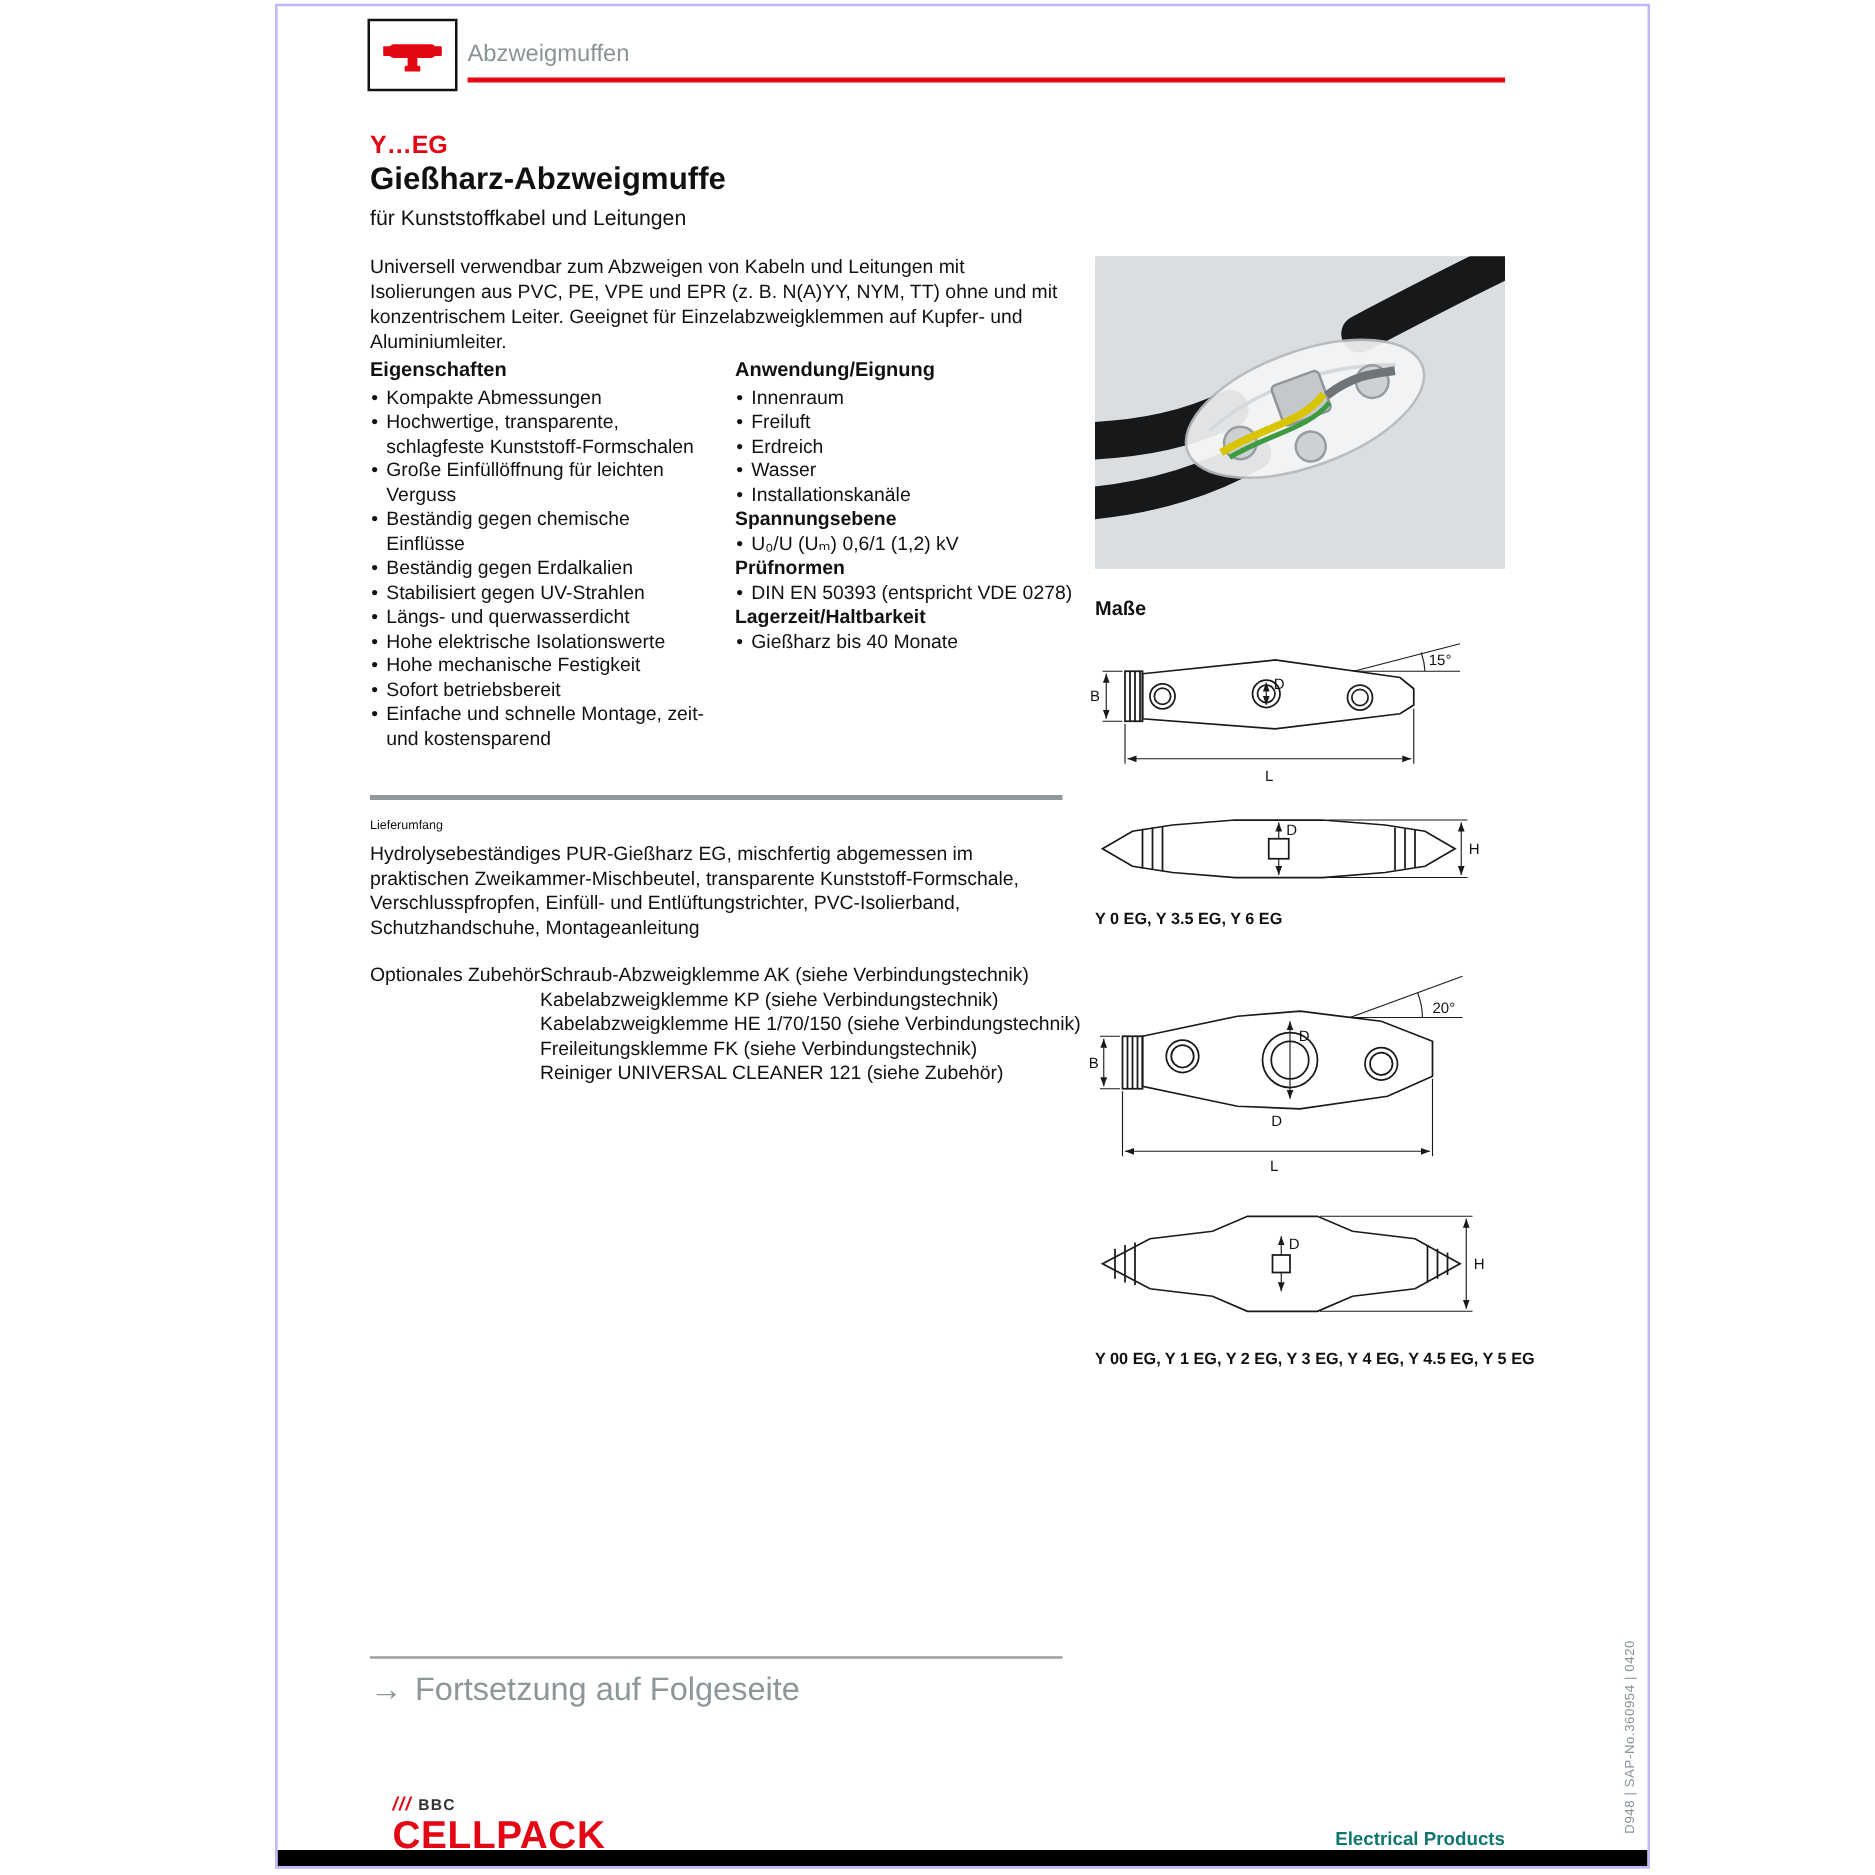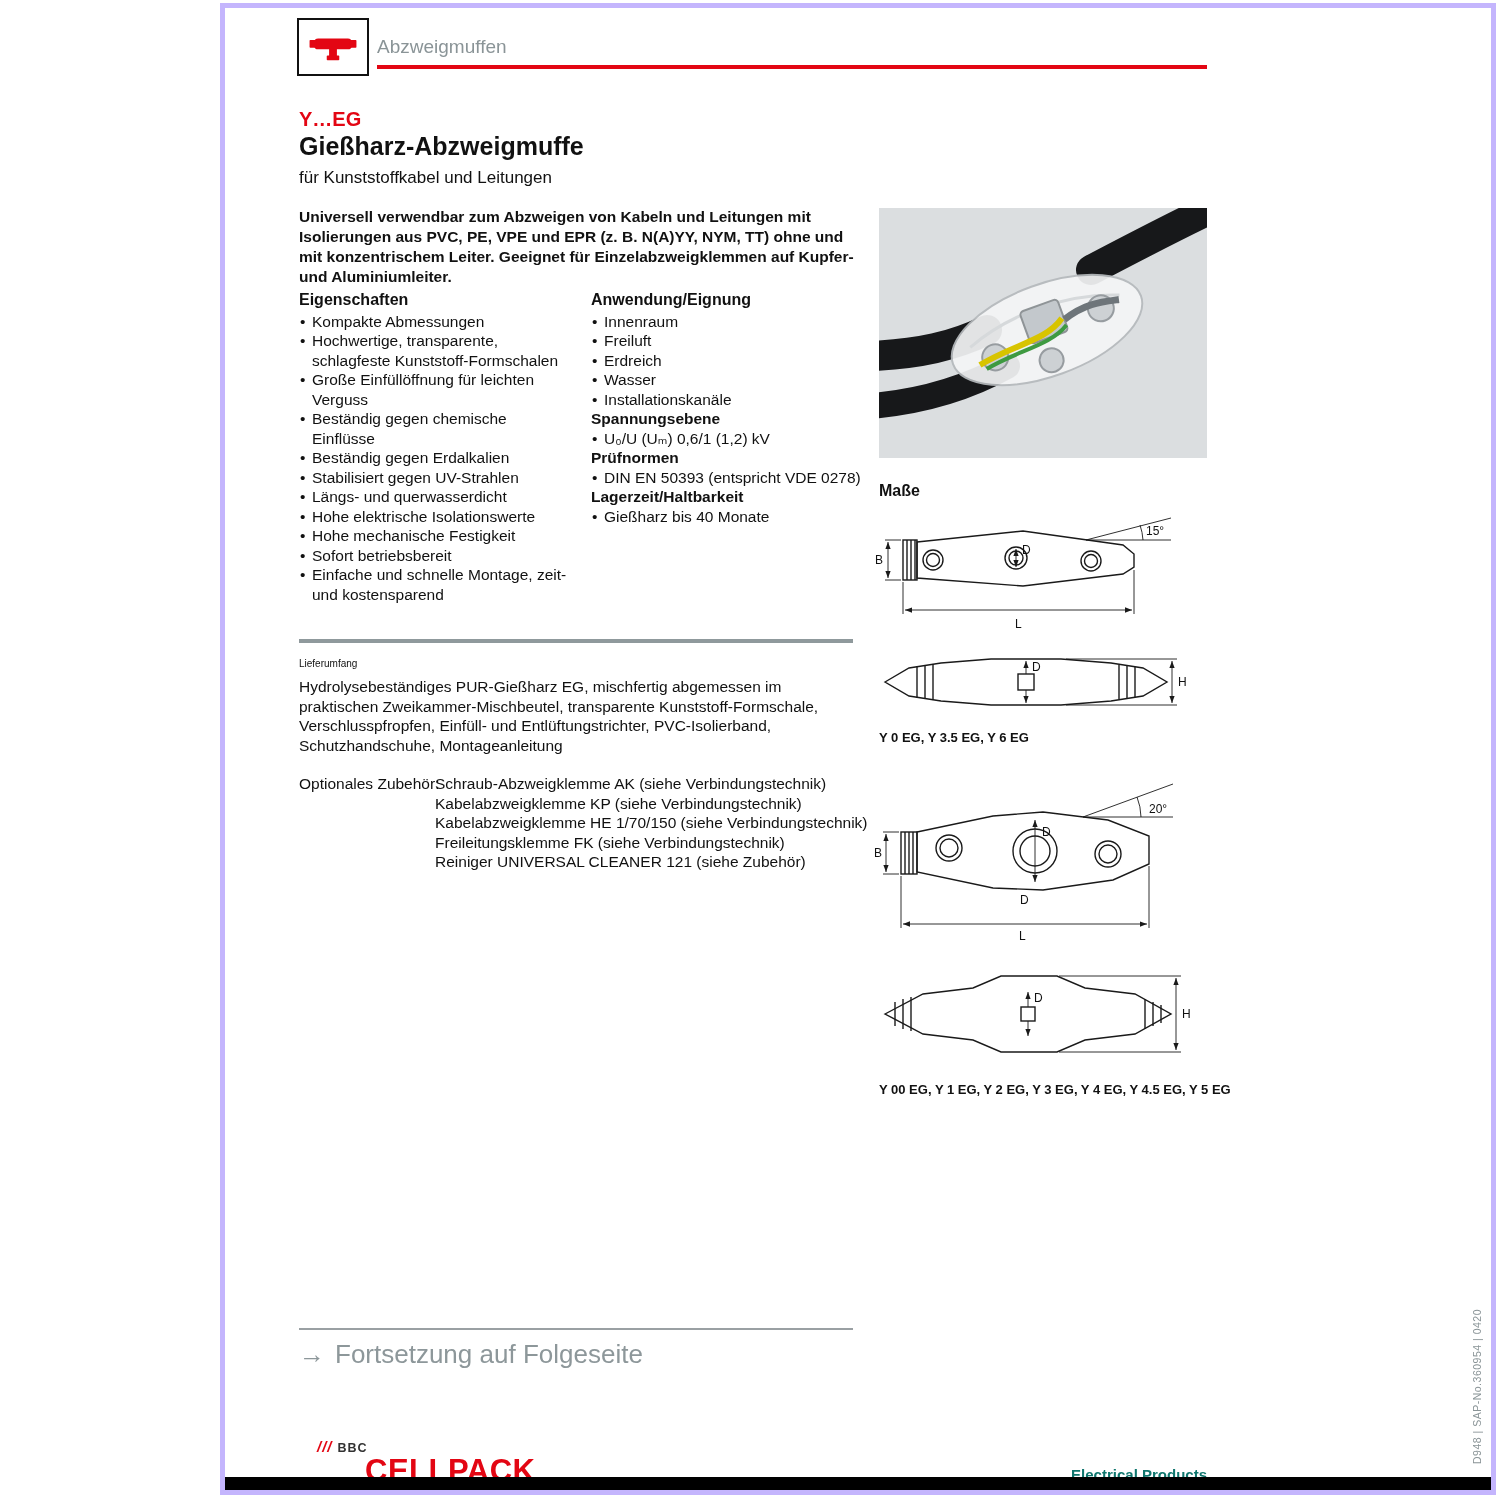--- a/index.html
+++ b/index.html
@@ -1,28 +1,28 @@
 <!DOCTYPE html>
 <html><head>
 <meta charset="utf-8">
 <style>
   * { margin:0; padding:0; box-sizing:border-box; }
   html,body { width:1500px; height:1500px; background:#ffffff;
     font-family:"Liberation Sans","DejaVu Sans",sans-serif; color:#111; }
-  .frame { position:absolute; left:220px; top:3px; width:1276px; height:1492px;
-    border:5px solid #c4b5fd; background:#fff; overflow:hidden; }
+  .frame { position:absolute; left:220px; top:3px; width:1100px; height:1492px;
+    border:2px solid #c4b5fd; background:#fff; overflow:hidden; }
   .abs { position:absolute; }
   .icon-box { left:72px; top:10px; width:72px; height:58px; border:2px solid #111;
     display:flex; align-items:center; justify-content:center; }
   .category { left:152px; top:28px; font-size:19px; color:#8a9497; }
   .red-rule { left:152px; top:57px; width:830px; height:4px; background:#e30613; }
   .code { left:74px; top:100px; font-size:20px; font-weight:bold; color:#e30613;text-align:right; }
   .name { left:74px; top:124px; font-size:25px; font-weight:bold; }
   .subtitle { left:74px; top:160px; font-size:17px; }
-  .intro { left:74px; top:199px; width:560px; font-size:15.5px; font-weight:bold; line-height:20px; }
+  .intro { left:74px; top:199px; width:560px; font-size:15.5px; font-weight:normal; line-height:20px; }
   .col { top:282px; font-size:15.5px; line-height:19.5px; }
   .col-left { left:74px; width:268px; }
   .col-right { left:366px; width:282px; }
   .colhead { font-weight:bold; font-size:16px; margin-bottom:2px; }
   ul.bullets { list-style:none; }
   ul.bullets li { position:relative; padding-left:13px; }
   ul.bullets li::before { content:"•"; position:absolute; left:1px; }
   .subhead { font-weight:bold; }
   .photo { left:654px; top:200px; width:328px; height:250px; background:#dbdee0; }
   .masse { left:654px; top:474px; font-size:16px; font-weight:bold; }
@@ -32,21 +32,21 @@
   .lief-h { left:74px; top:650px; font-size:10px; font-weight:normal; }
   .lief { left:74px; top:669px; width:556px; font-size:15.5px; line-height:19.5px; }
   .acc-label { left:74px; top:766px; font-size:15.5px; line-height:19.5px; }
   .acc-list { left:210px; top:766px; width:440px; list-style:none; font-size:15.5px; line-height:19.5px; }
   .cont-rule { left:74px; top:1320px; width:554px; height:2px; background:#9aa0a3; }
   .cont { left:74px; top:1331px; font-size:26px; color:#8d979a; }
   .cont .arrow { margin-right:10px; }
   .logo { left:92px; top:1430px; }
   .slashes { color:#e30613; font-weight:bold; font-style:italic; font-size:15px; letter-spacing:1px; }
   .bbc { color:#333; font-weight:bold; font-size:12.5px; margin-left:5px; letter-spacing:1px; }
-  .cellpack { color:#e30613; font-weight:bold; font-size:31px; line-height:30px; letter-spacing:0.5px;margin-left:48px; }
+  .cellpack { color:#e30613; font-weight:bold; font-size:31px; line-height:30px; letter-spacing:0.5px; }
   .division { left:700px; top:1458px; width:282px; text-align:right;
     font-weight:bold; font-size:15px; color:#0f766e; }
   .docno { right:8px; bottom:26px; writing-mode:vertical-rl; transform:rotate(180deg);
     font-size:10.5px; color:#8a9497; letter-spacing:0.5px; }
   .bottom-bar { left:0; right:0; bottom:0; height:13px; background:#000; }
   svg text { font-family:"Liberation Sans","DejaVu Sans",sans-serif; }
 </style>
 </head>
 <body>
 

